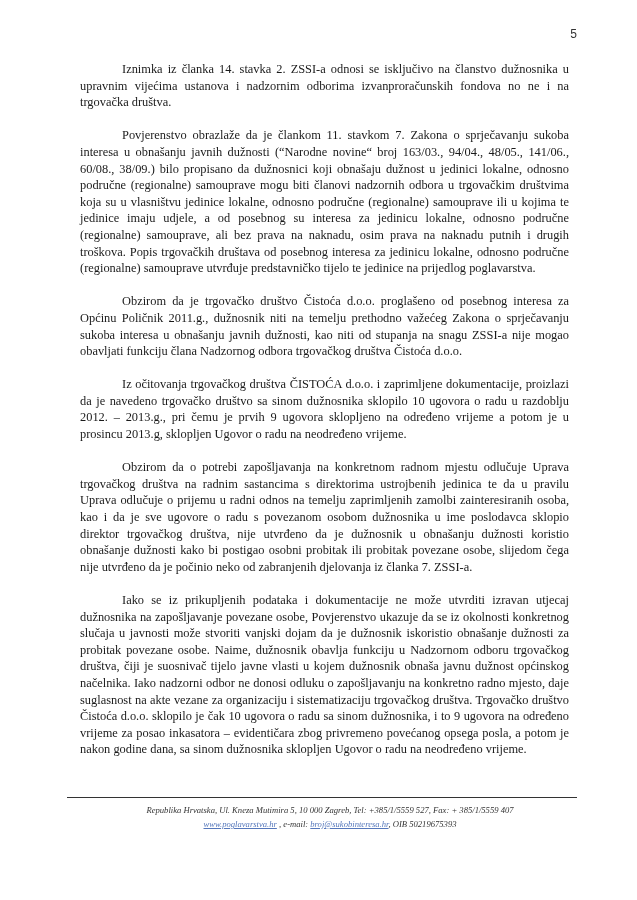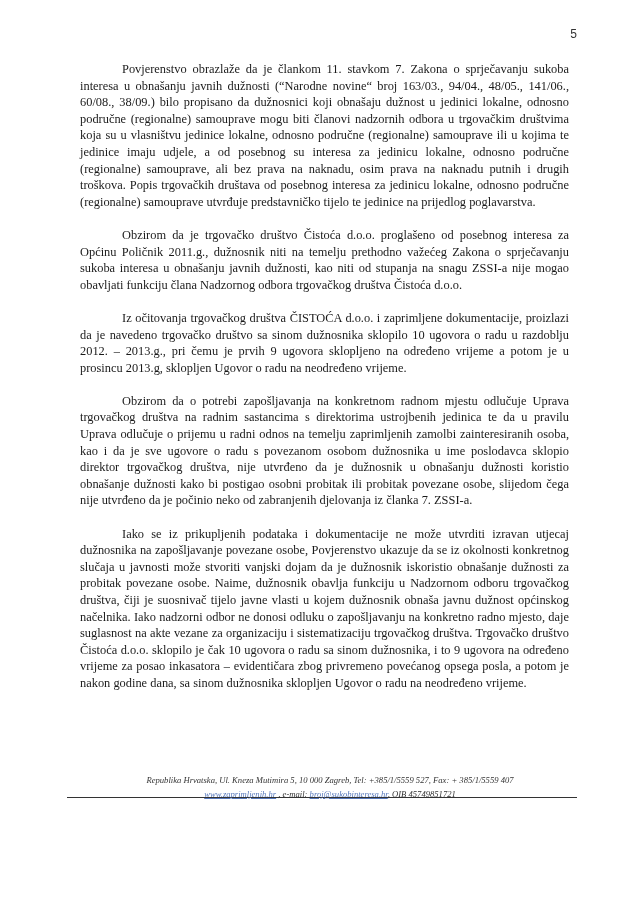--- a/index.html
+++ b/index.html
@@ -13,41 +13,42 @@
     position: absolute; left: 80px; top: 61px; width: 489px;
     font-family: "Liberation Serif", serif; font-size: 12.4px; line-height: 16.6px;
     color: #1a1a1a; text-align: justify;
   }
   .body-text p { margin: 0 0 16.6px 0; text-indent: 42px; }
   .divider {
     position: absolute; left: 67px; top: 797px; width: 510px; height: 0;
     border-top: 1.3px solid #333;
   }
   .footer {
-    position: absolute; left: 60px; top: 773px; width: 540px;
+    position: absolute; left: 60px; top: 803px; width: 540px;
     font-family: "Liberation Serif", serif; font-style: italic; font-size: 8.6px;
     color: #333; text-align: center; line-height: 14px;
   }
   .footer a { color: #5577bb; text-decoration: underline; }
 </style>
 </head>
 <body>
 
 <div class="page">
   <div class="page-number">5</div>
 
   <div class="body-text">
+    <p>Iznimka iz članka 14. stavka 2. ZSSI-a odnosi se isključivo na članstvo dužnosnika u upravnim vijećima ustanova i nadzornim odborima izvanproračunskih fondova no ne i na trgovačka društva.</p>
     <p>Povjerenstvo obrazlaže da je člankom 11. stavkom 7. Zakona o sprječavanju sukoba interesa u obnašanju javnih dužnosti (“Narodne novine“ broj 163/03., 94/04., 48/05., 141/06., 60/08., 38/09.) bilo propisano da dužnosnici koji obnašaju dužnost u jedinici lokalne, odnosno područne (regionalne) samouprave mogu biti članovi nadzornih odbora u trgovačkim društvima koja su u vlasništvu jedinice lokalne, odnosno područne (regionalne) samouprave ili u kojima te jedinice imaju udjele, a od posebnog su interesa za jedinicu lokalne, odnosno područne (regionalne) samouprave, ali bez prava na naknadu, osim prava na naknadu putnih i drugih troškova. Popis trgovačkih društava od posebnog interesa za jedinicu lokalne, odnosno područne (regionalne) samouprave utvrđuje predstavničko tijelo te jedinice na prijedlog poglavarstva.</p>
     <p>Obzirom da je trgovačko društvo Čistoća d.o.o. proglašeno od posebnog interesa za Općinu Poličnik 2011.g., dužnosnik niti na temelju prethodno važećeg Zakona o sprječavanju sukoba interesa u obnašanju javnih dužnosti, kao niti od stupanja na snagu ZSSI-a nije mogao obavljati funkciju člana Nadzornog odbora trgovačkog društva Čistoća d.o.o.</p>
     <p>Iz očitovanja trgovačkog društva ČISTOĆA d.o.o. i zaprimljene dokumentacije, proizlazi da je navedeno trgovačko društvo sa sinom dužnosnika sklopilo 10 ugovora o radu u razdoblju 2012. – 2013.g., pri čemu je prvih 9 ugovora sklopljeno na određeno vrijeme a potom je u prosincu 2013.g, sklopljen Ugovor o radu na neodređeno vrijeme.</p>
     <p>Obzirom da o potrebi zapošljavanja na konkretnom radnom mjestu odlučuje Uprava trgovačkog društva na radnim sastancima s direktorima ustrojbenih jedinica te da u pravilu Uprava odlučuje o prijemu u radni odnos na temelju zaprimljenih zamolbi zainteresiranih osoba, kao i da je sve ugovore o radu s povezanom osobom dužnosnika u ime poslodavca sklopio direktor trgovačkog društva, nije utvrđeno da je dužnosnik u obnašanju dužnosti koristio obnašanje dužnosti kako bi postigao osobni probitak ili probitak povezane osobe, slijedom čega nije utvrđeno da je počinio neko od zabranjenih djelovanja iz članka 7. ZSSI-a.</p>
     <p>Iako se iz prikupljenih podataka i dokumentacije ne može utvrditi izravan utjecaj dužnosnika na zapošljavanje povezane osobe, Povjerenstvo ukazuje da se iz okolnosti konkretnog slučaja u javnosti može stvoriti vanjski dojam da je dužnosnik iskoristio obnašanje dužnosti za probitak povezane osobe. Naime, dužnosnik obavlja funkciju u Nadzornom odboru trgovačkog društva, čiji je suosnivač tijelo javne vlasti u kojem dužnosnik obnaša javnu dužnost općinskog načelnika. Iako nadzorni odbor ne donosi odluku o zapošljavanju na konkretno radno mjesto, daje suglasnost na akte vezane za organizaciju i sistematizaciju trgovačkog društva. Trgovačko društvo Čistoća d.o.o. sklopilo je čak 10 ugovora o radu sa sinom dužnosnika, i to 9 ugovora na određeno vrijeme za posao inkasatora – evidentičara zbog privremeno povećanog opsega posla, a potom je nakon godine dana, sa sinom dužnosnika sklopljen Ugovor o radu na neodređeno vrijeme.</p>
   </div>
 
   <div class="divider"></div>
 
   <div class="footer">
     <div>Republika Hrvatska, Ul. Kneza Mutimira 5, 10 000 Zagreb, Tel: +385/1/5559 527, Fax: + 385/1/5559 407</div>
     <div>
-      <a>www.zaprimljenih.hr</a><span> , e-mail: </span><a>broj@sukobinteresa.hr</a><span>, OIB   45749851721</span>
+      <a>www.poglavarstva.hr</a><span> , e-mail: </span><a>broj@sukobinteresa.hr</a><span>, OIB   50219675393</span>
     </div>
   </div>
 </div>
 
 </body></html>

